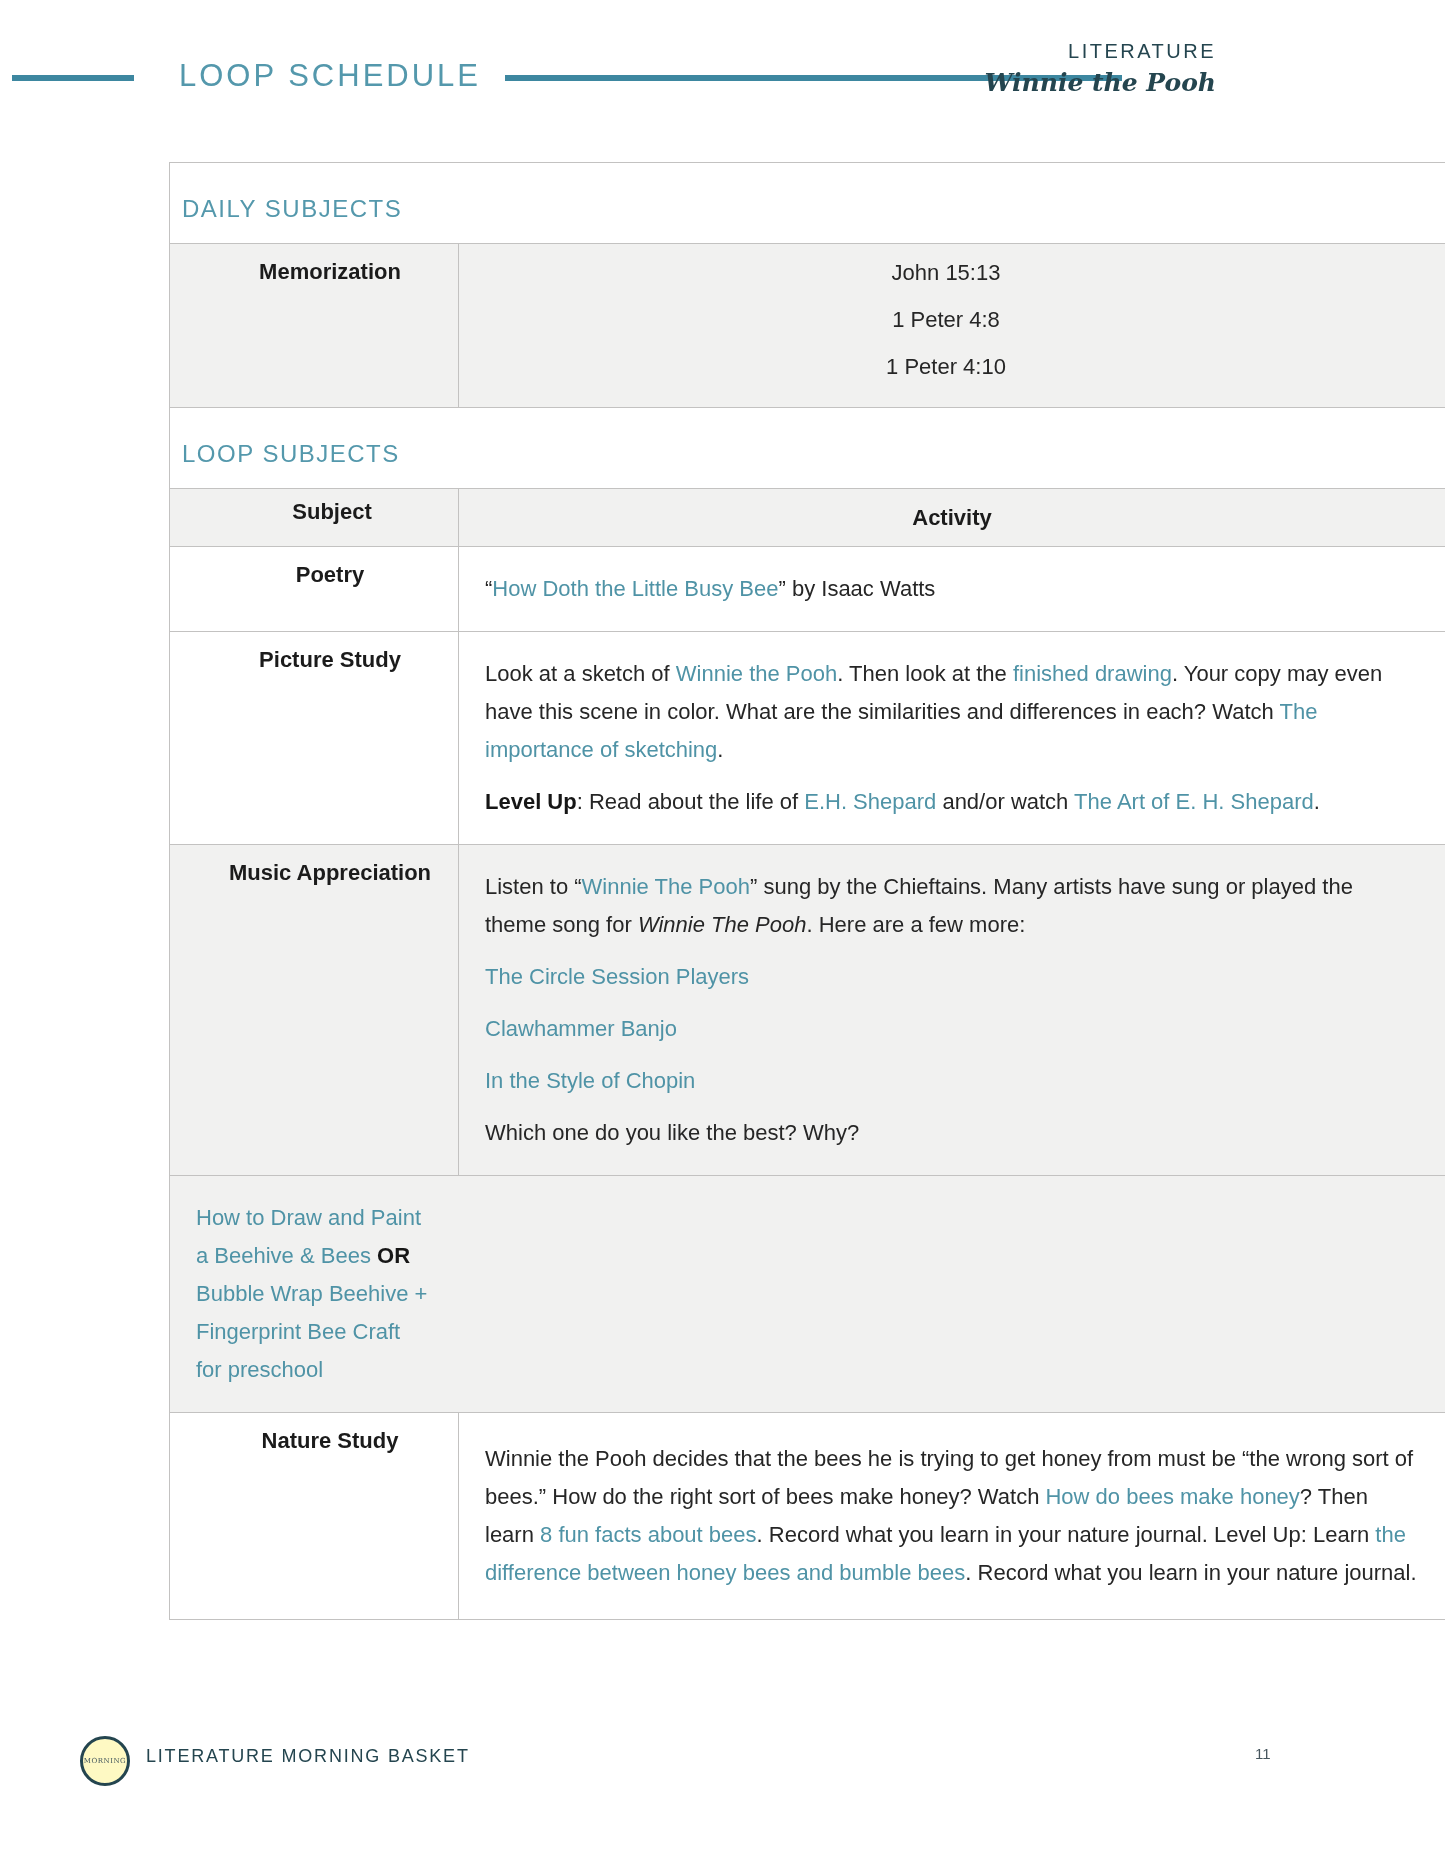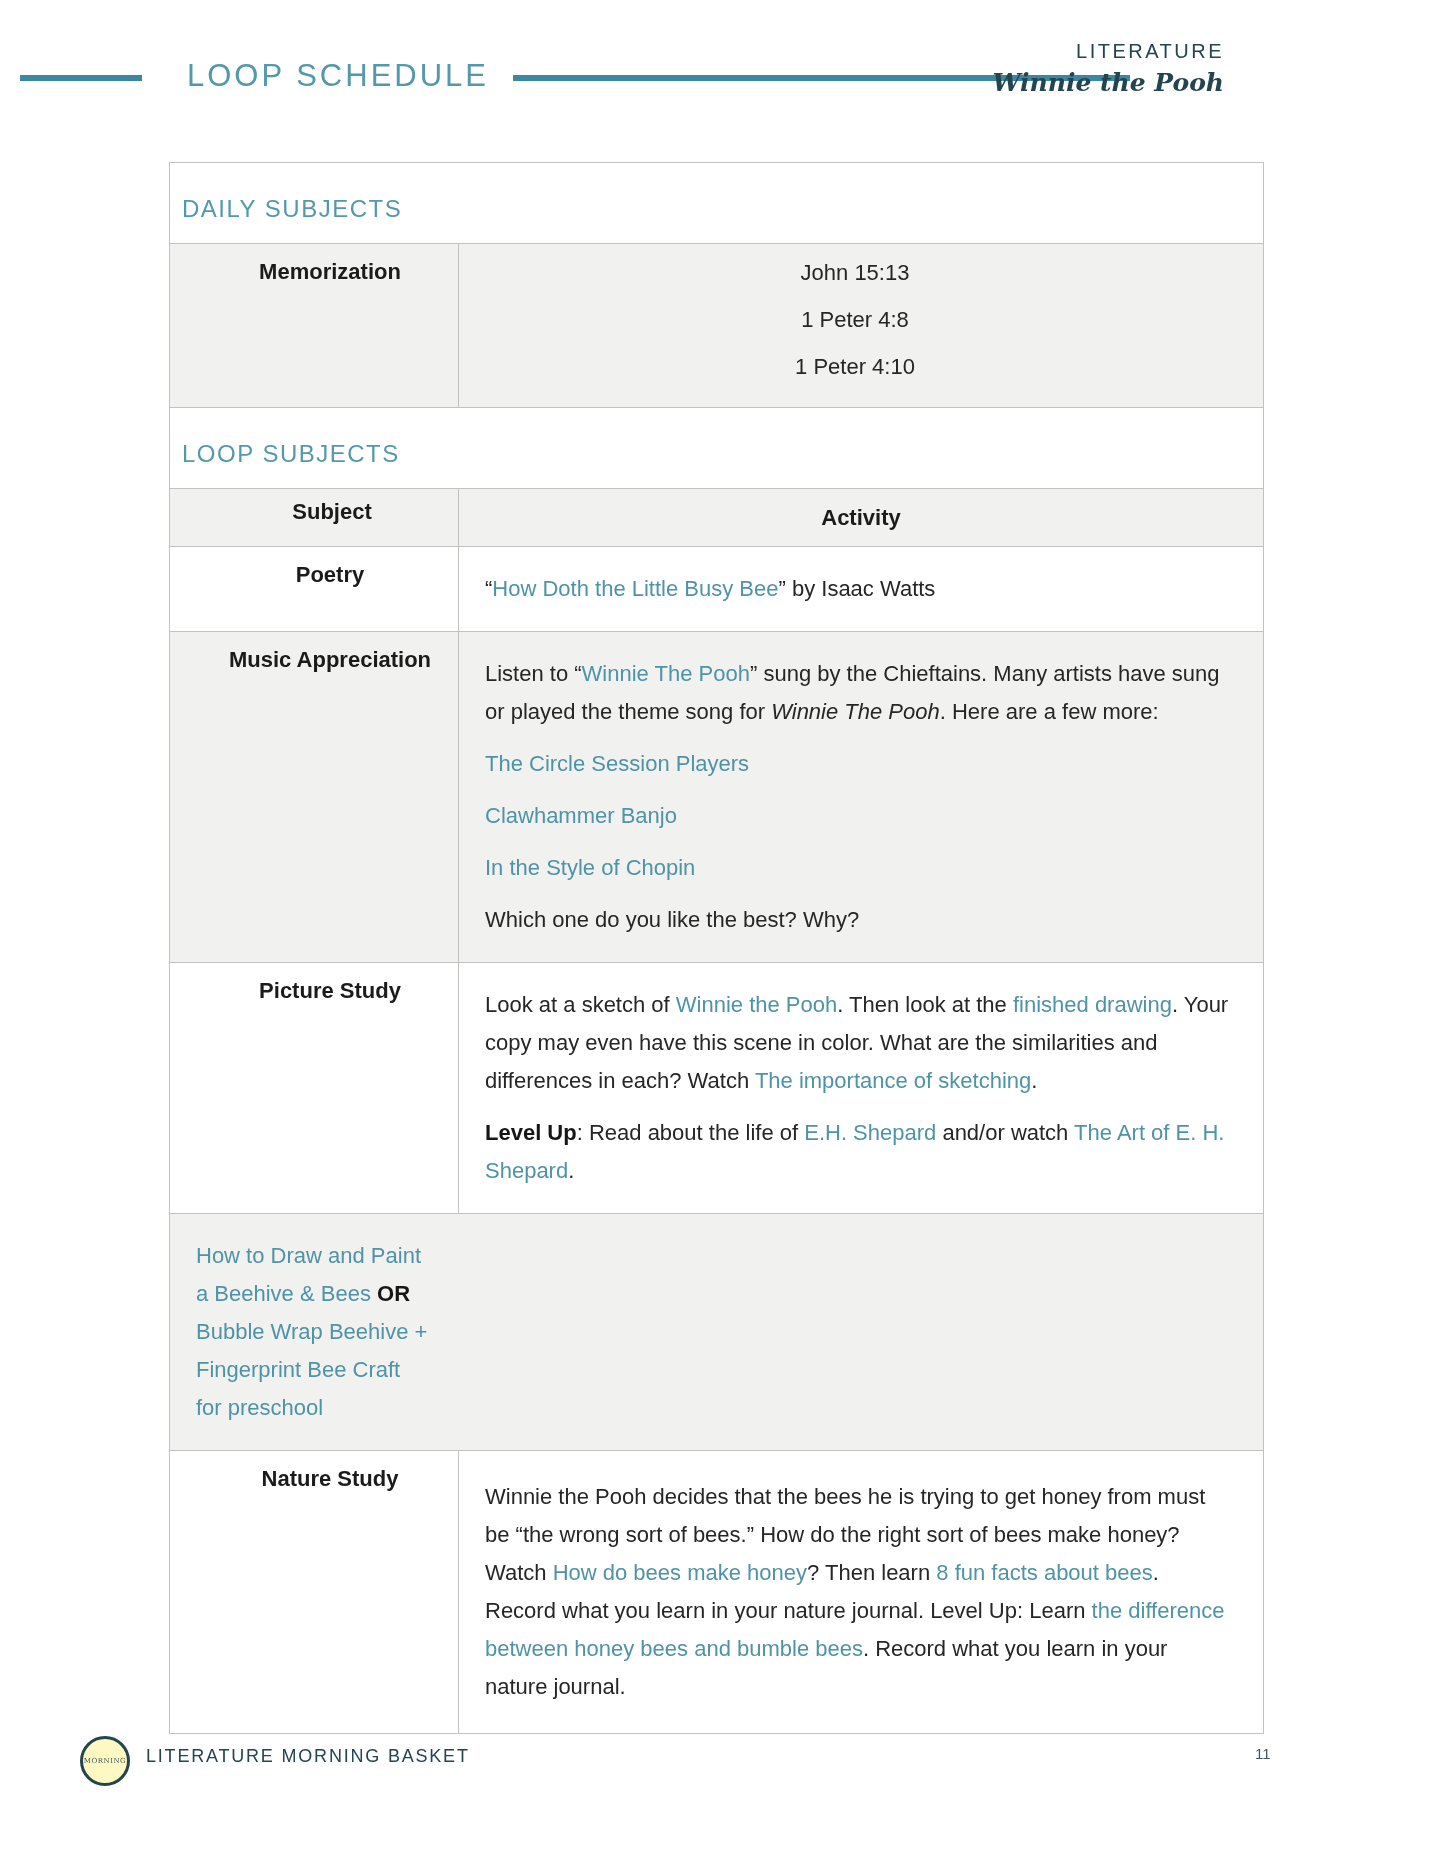--- a/index.html
+++ b/index.html
@@ -12,40 +12,40 @@
     --body:#262626;
   }
   *{margin:0;padding:0;box-sizing:border-box;}
   html,body{background:#ffffff;}
   body{
     width:1445px;height:1869px;position:relative;
     font-family:"Liberation Sans","DejaVu Sans",sans-serif;
     color:var(--body);
   }
   
-  .page-header{position:absolute;left:12px;top:0;width:1265px;height:120px;}
+  .page-header{position:absolute;left:4px;top:0;width:1265px;height:120px;}
   .rule{position:absolute;height:6px;background:var(--rule);}
   .rule-left{left:8px;top:75px;width:122px;}
   .rule-right{left:501px;top:75px;width:617px;}
   .page-title{
     position:absolute;left:175px;top:58px;
     font-size:31px;font-weight:400;letter-spacing:3px;
     color:var(--teal-heading);
   }
   .brand{position:absolute;right:53px;top:40px;text-align:right;}
   .brand-subject{
     font-size:20px;letter-spacing:2.5px;color:var(--navy);font-weight:400;
   }
   .brand-book{
     margin-top:5px;font-family:"DejaVu Serif",serif;font-style:italic;
     font-weight:700;font-size:25px;color:var(--navy);letter-spacing:0px;
   }
   
   .schedule-table{
-    position:absolute;left:169px;top:162px;width:1095px;
+    position:absolute;left:169px;top:162px;width:1277px;
     border:1px solid var(--border);
     border-bottom:none;
   }
   .row{display:grid;grid-template-columns:289px 1fr;border-bottom:1px solid var(--border);}
   .row.section-row{display:block;}
   .row.band{background:var(--band);}
   .full-cell{padding:32px 14px 20px 12px;}
   .teal-heading{
     color:var(--teal-heading);font-size:24px;letter-spacing:1.5px;font-weight:400;
   }
@@ -129,36 +129,36 @@
   </div>
 
   <div id="loop-rows">
   <div class="row poetry-row">
     <div class="cell subject-cell">Poetry</div>
     <div class="cell activity-cell">
           <p><span class="plain">“</span><a class="link">How Doth the Little Busy Bee</a><span class="plain">” by Isaac Watts</span></p>
         </div>
   </div>
 
+  <div class="row picture-row">
+    <div class="cell subject-cell">Picture Study</div>
+    <div class="cell activity-cell">
+          <p><span class="plain">Look at a sketch of </span><a class="link">Winnie the Pooh</a><span class="plain">. Then look at the </span><a class="link">finished drawing</a><span class="plain">. Your copy may even have this scene in color. What are the similarities and differences in each? Watch </span><a class="link">The importance of sketching</a><span class="plain">.</span></p>
+          <p><span class="bold">Level Up</span><span class="plain">: Read about the life of </span><a class="link">E.H. Shepard</a><span class="plain"> and/or watch </span><a class="link">The Art of E. H. Shepard</a><span class="plain">.</span></p>
+        </div>
+  </div>
+
   <div class="row music-row band">
     <div class="cell subject-cell">Music Appreciation</div>
     <div class="cell activity-cell">
           <p><span class="plain">Listen to “</span><a class="link">Winnie The Pooh</a><span class="plain">” sung by the Chieftains. Many artists have sung or played the theme song for </span><span class="italic">Winnie The Pooh</span><span class="plain">. Here are a few more:</span></p>
           <p><a class="link">The Circle Session Players</a></p>
           <p><a class="link">Clawhammer Banjo</a></p>
           <p><a class="link">In the Style of Chopin</a></p>
           <p><span class="plain">Which one do you like the best? Why?</span></p>
-        </div>
-  </div>
-
-  <div class="row picture-row">
-    <div class="cell subject-cell">Picture Study</div>
-    <div class="cell activity-cell">
-          <p><span class="plain">Look at a sketch of </span><a class="link">Winnie the Pooh</a><span class="plain">. Then look at the </span><a class="link">finished drawing</a><span class="plain">. Your copy may even have this scene in color. What are the similarities and differences in each? Watch </span><a class="link">The importance of sketching</a><span class="plain">.</span></p>
-          <p><span class="bold">Level Up</span><span class="plain">: Read about the life of </span><a class="link">E.H. Shepard</a><span class="plain"> and/or watch </span><a class="link">The Art of E. H. Shepard</a><span class="plain">.</span></p>
         </div>
   </div>
 
   <div class="row art-row band">
     <div class="cell activity-cell">
           <p><a class="link">How to Draw and Paint a Beehive &amp; Bees </a><span class="bold">OR</span><span class="plain"> </span><a class="link">Bubble Wrap Beehive + Fingerprint Bee Craft for preschool</a></p>
         </div>
   </div>
 
   <div class="row nature-row">

